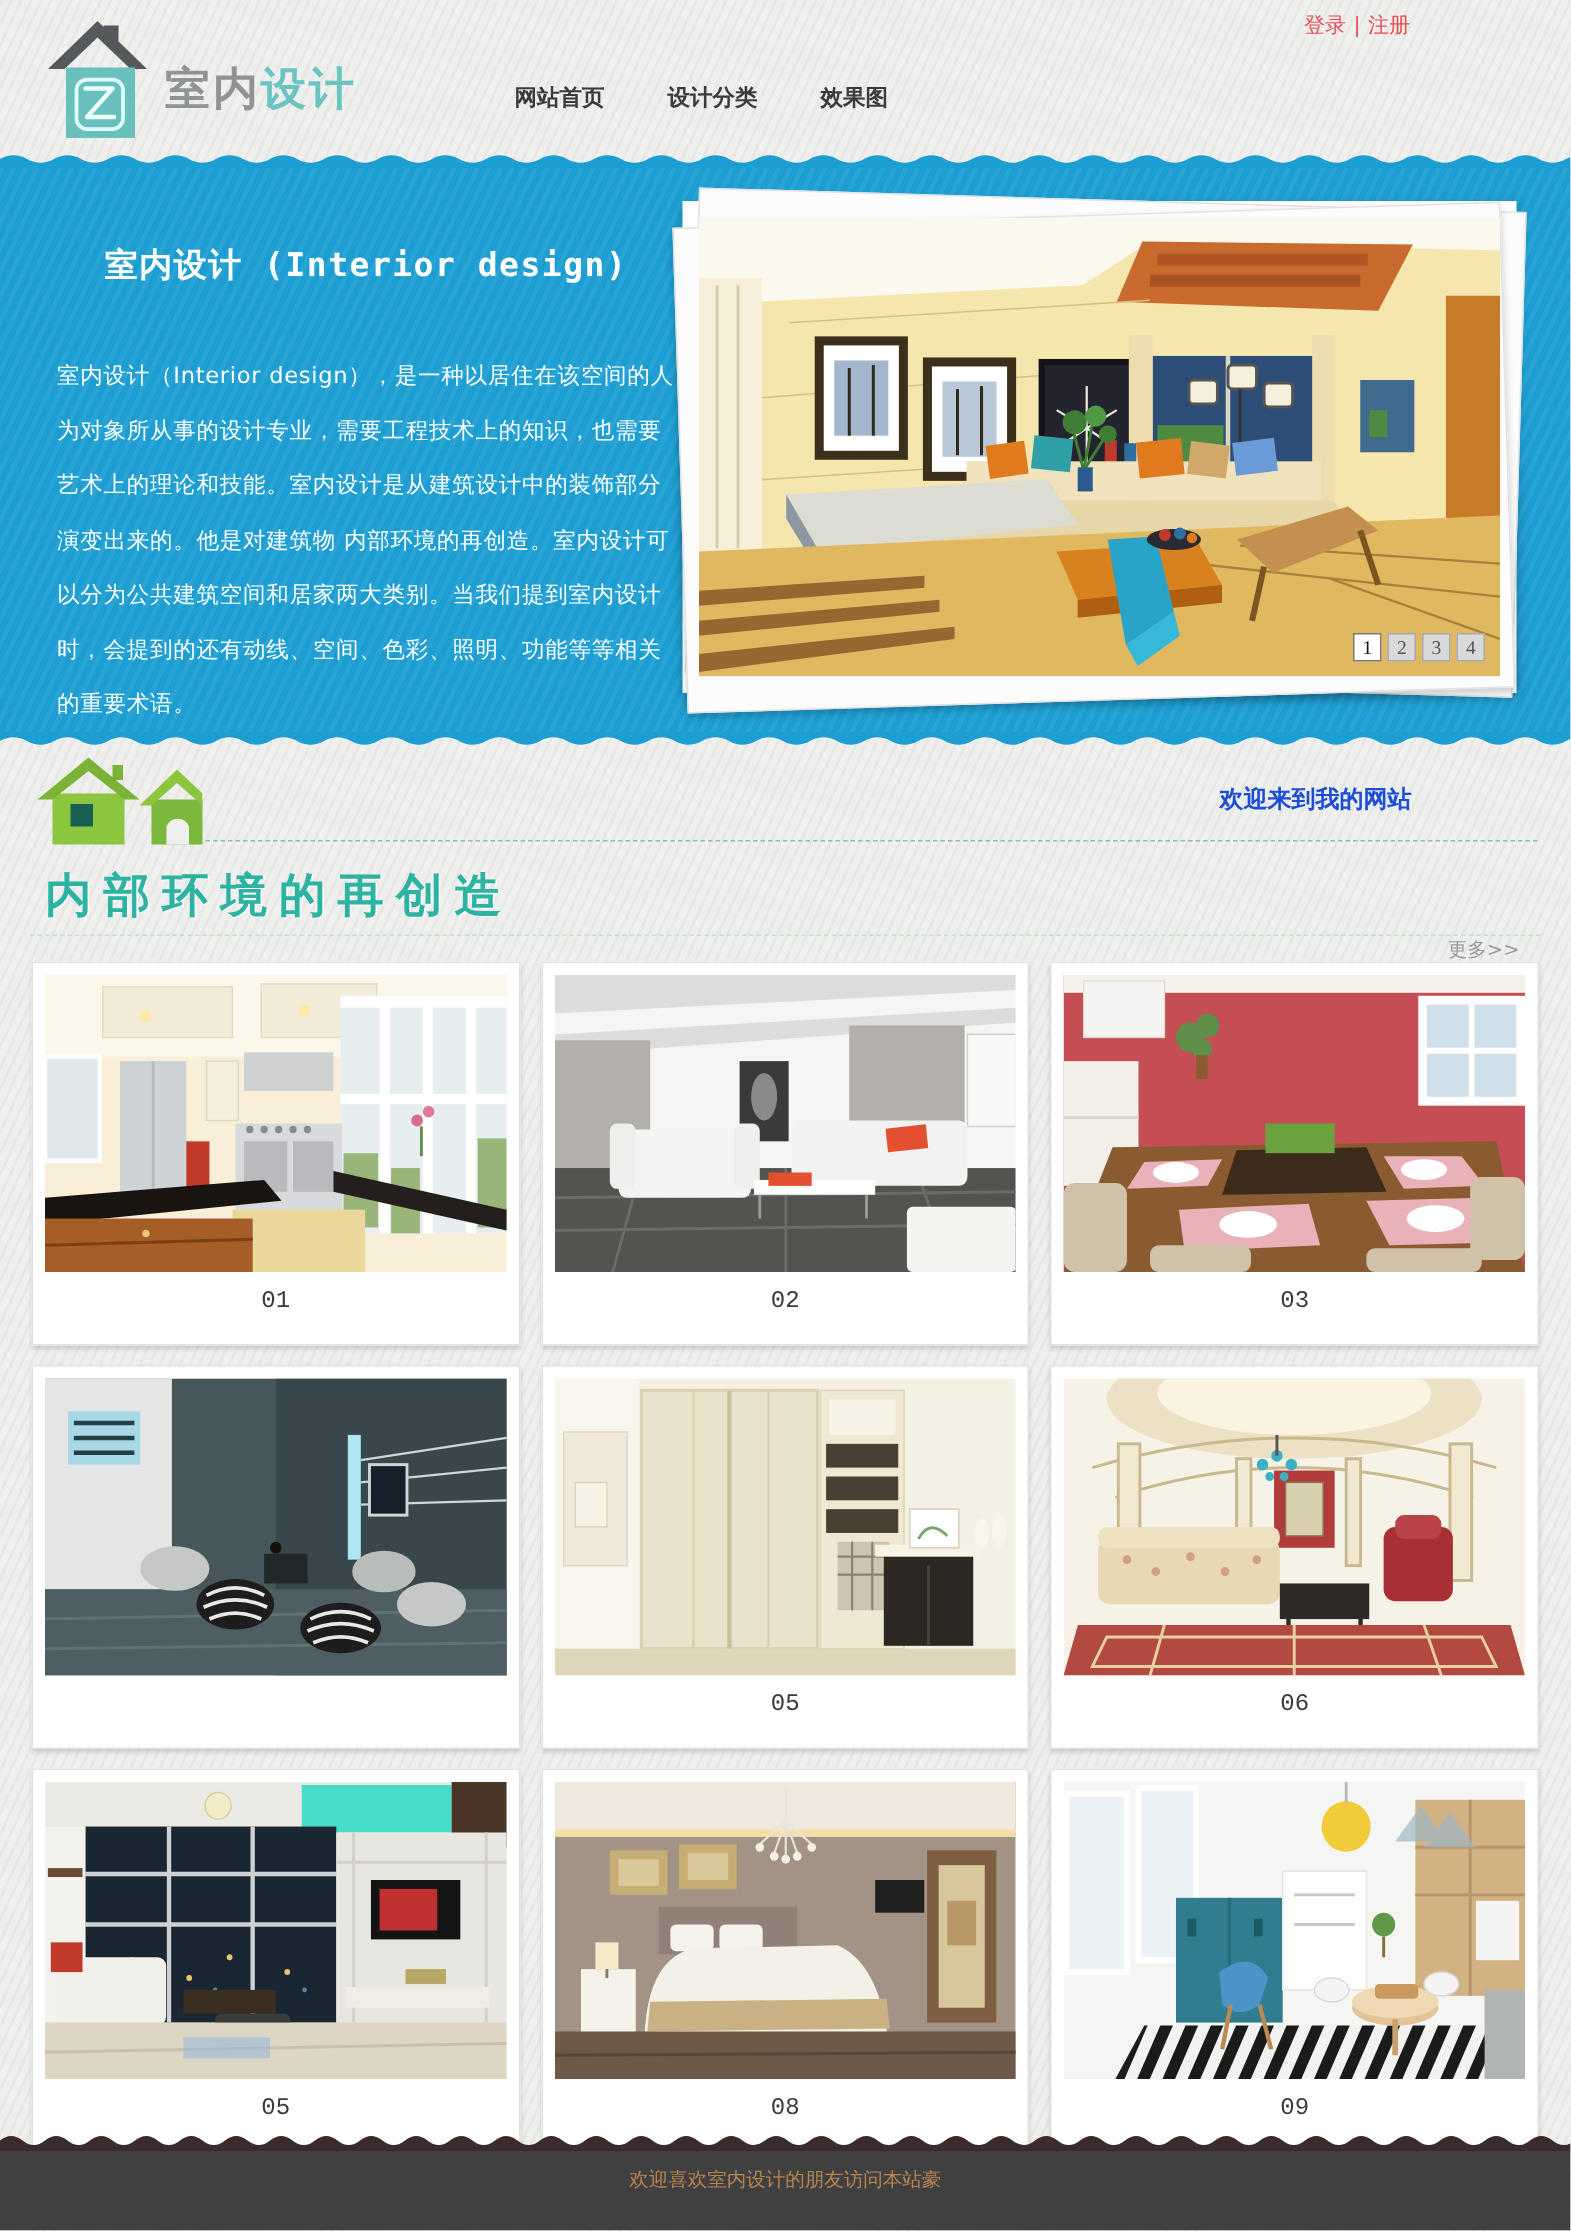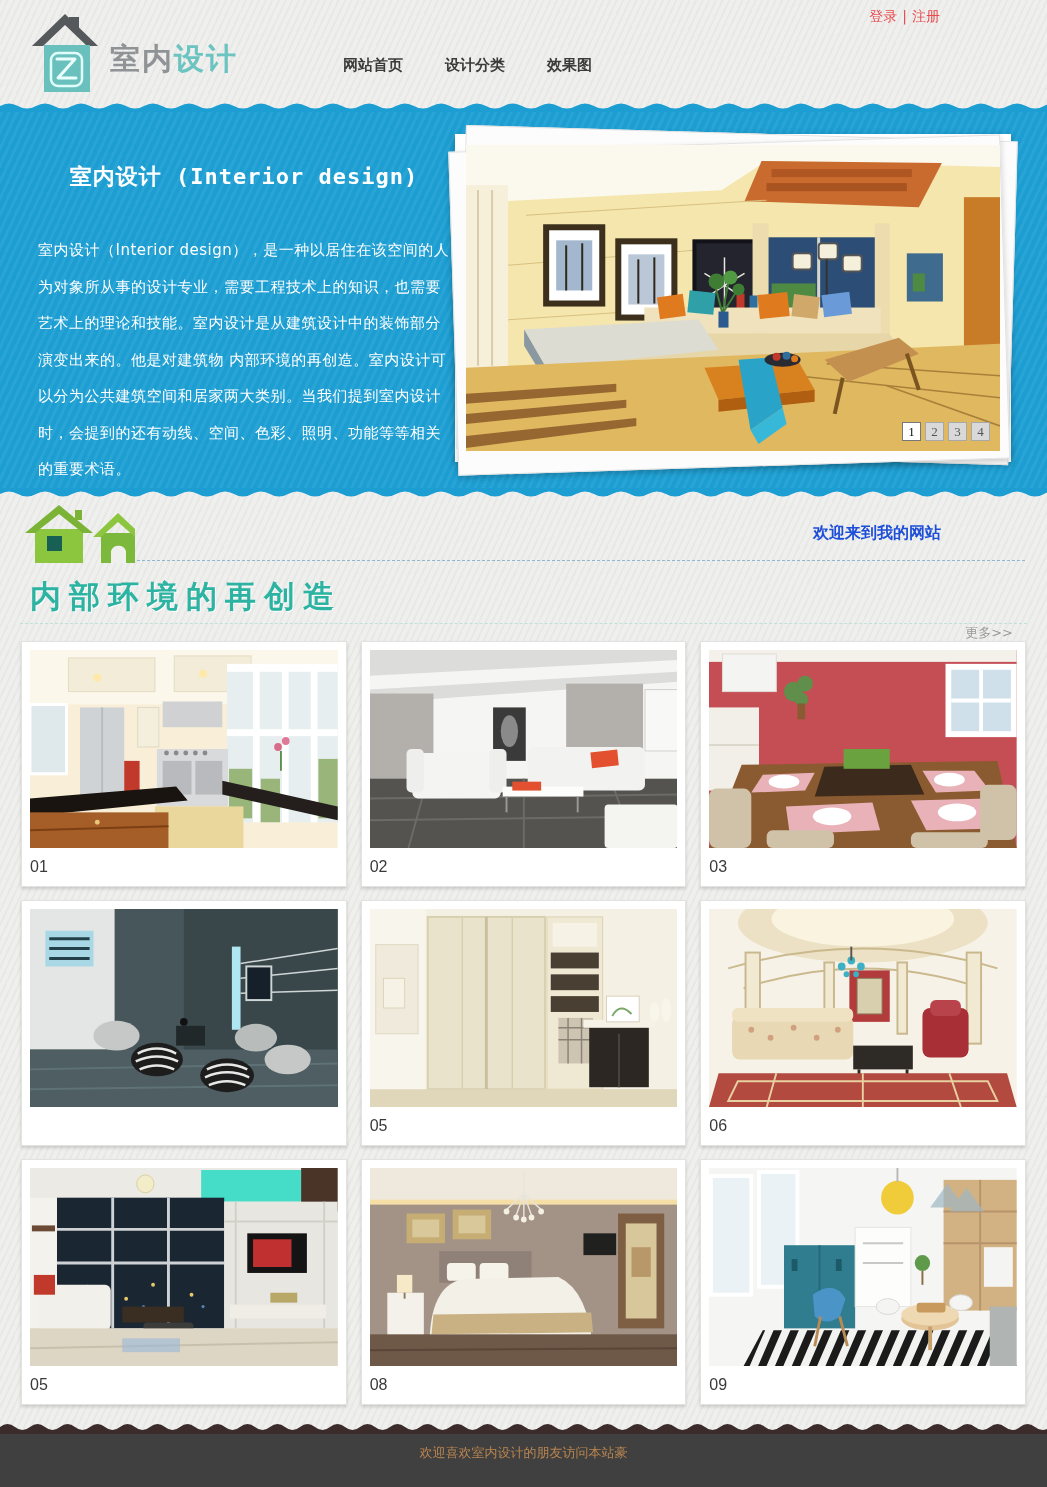--- a/index.html
+++ b/index.html
@@ -53,21 +53,21 @@
   .welcome-line { position:absolute; left:137px; right:22px; bottom:9px; border-top:1px dashed #8fb8cc; }
   
   .section-head { position:relative; height:55px; }
   .section-title { position:absolute; left:30px; top:6px; font-size:31px; font-weight:900; letter-spacing:8px; color:#2cb3a2; text-shadow:1px 1px 0 rgba(255,255,255,.9); }
   .more { position:absolute; right:34px; top:22px; font-size:13px; color:#999; text-decoration:none; cursor:pointer;margin-top:32px; }
   .section-line { position:absolute; left:20px; right:20px; bottom:1px; border-top:1px dashed #bfe0da; }
   
   .gallery { margin:16px 21px 15px; display:grid; grid-template-columns:repeat(3,1fr); column-gap:14px; row-gap:13px; }
   .card { background:#fff; border:1px solid #e2e2e0; box-shadow:0 2px 3px rgba(0,0,0,.15); padding:8px 8px 0; cursor:pointer; }
   .thumb { display:block; width:100%; height:198px; }
-  .caption { height:38px; line-height:38px; text-align:left; font-family:Liberation Sans, sans-serif; font-size:16px; color:#3a3a3a; }
+  .caption { height:48px; line-height:38px; text-align:center; font-family:Liberation Mono, monospace; font-size:16px; color:#3a3a3a; }
   
   .footer { position:absolute; left:0; right:0; bottom:0; }
   .footer-body { height:53px; background:#404040; text-align:center; padding-top:10px; font-family:"Liberation Serif","DejaVu Serif",serif; font-size:13px; color:#b9854f; }
 </style>
 </head>
 <body>
 
 <svg width="0" height="0" style="position:absolute">
   <defs>
     <pattern id="bwstripe" width="16" height="16" patternUnits="userSpaceOnUse" patternTransform="rotate(24)">

